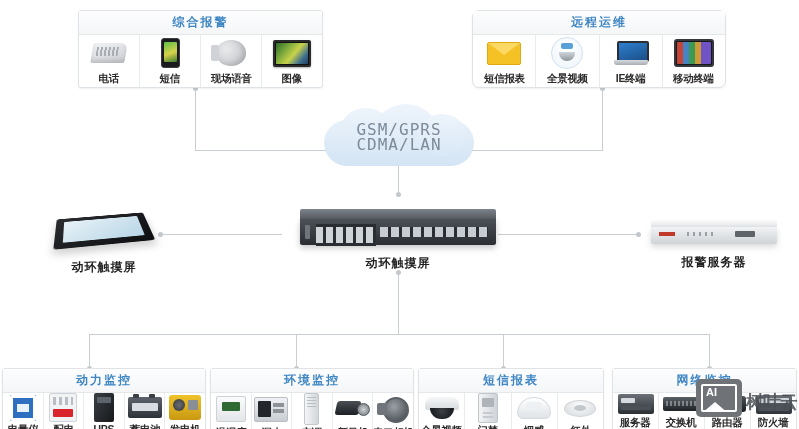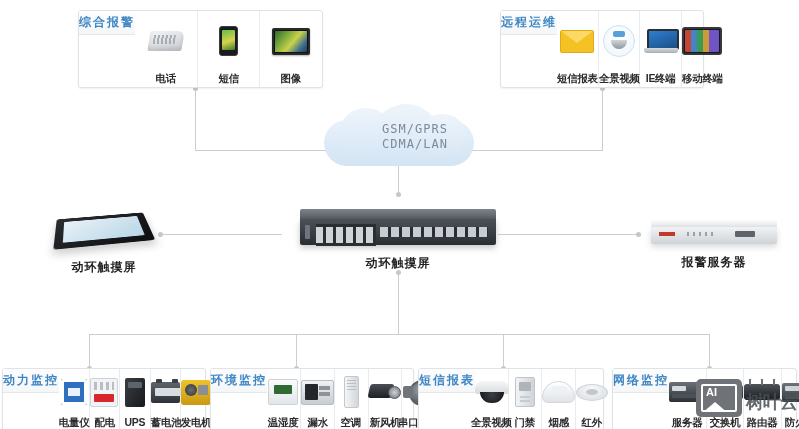--- a/index.html
+++ b/index.html
@@ -13,21 +13,21 @@
   #stage{position:relative;width:799px;height:429px;overflow:hidden;}
 
   
   .panel{
     position:absolute;
     background:#ffffff;
     border:1px solid #dfe3e6;
     border-radius:3px;
     box-shadow:0 1px 2px rgba(0,0,0,.06);
     box-sizing:border-box;
-    display:flex;flex-direction:row;
+    display:flex;flex-direction:column;
   }
   .panel-title{
     height:23px;line-height:23px;
     text-align:center;
     font-size:12px;
     font-weight:bold;
     color:#3f86c4;
     letter-spacing:2px;
     background:linear-gradient(#fdfdfe,#f4f6f8);
     border-bottom:1px solid #e4e8eb;
@@ -243,23 +243,23 @@
     background:linear-gradient(180deg,#e8f1fa,#d3e4f4);
     border-radius:26px;
   }
   #cloud .b1{position:absolute;left:16px;top:4px;width:52px;height:46px;border-radius:50%;
     background:linear-gradient(180deg,#eef4fb,#d9e8f6);}
   #cloud .b2{position:absolute;left:52px;top:0px;width:60px;height:50px;border-radius:50%;
     background:linear-gradient(180deg,#eef4fb,#d9e8f6);}
   #cloud .b3{position:absolute;left:94px;top:10px;width:48px;height:42px;border-radius:50%;
     background:linear-gradient(180deg,#eef4fb,#d9e8f6);}
   #cloud .ctext{
-    position:absolute;left:16px;top:18px;width:150px;text-align:center;
+    position:absolute;left:0;top:18px;width:150px;text-align:center;
     font-family:"DejaVu Sans Mono","Liberation Mono",monospace;
-    font-size:12px;color:#7c8a99;line-height:15px;letter-spacing:1px;
+    font-size:16px;color:#7c8a99;line-height:15px;letter-spacing:1px;
   }
 
   
   .node{position:absolute;text-align:center;}
   .node .nlabel{
     font-size:12px;font-weight:bold;color:#1f1f1f;letter-spacing:1px;margin-top:4px;
     white-space:nowrap;
   }
 
   
@@ -379,28 +379,34 @@
         <span class="lbl">电话</span>
       </div>
       <div class="cell">
         <span class="art">
             <span class="ic ic-sms"></span>
           </span>
         <span class="lbl">短信</span>
       </div>
       <div class="cell">
         <span class="art">
+            <span class="ic ic-voice"></span>
+          </span>
+        <span class="lbl">现场语音</span>
+      </div>
+      <div class="cell">
+        <span class="art">
             <span class="ic ic-tv"></span>
           </span>
         <span class="lbl">图像</span>
       </div>
     </div>
   </div>
 
-  <div class="panel" style="left:500px;top:10px;width:204px;height:78px;">
+  <div class="panel" style="left:472px;top:10px;width:254px;height:78px;border-radius:7px;">
     <div class="panel-title">远程运维</div>
     <div class="panel-body">
       <div class="cell">
         <span class="art">
             <span class="ic ic-mail"></span>
           </span>
         <span class="lbl">短信报表</span>
       </div>
       <div class="cell">
         <span class="art">

